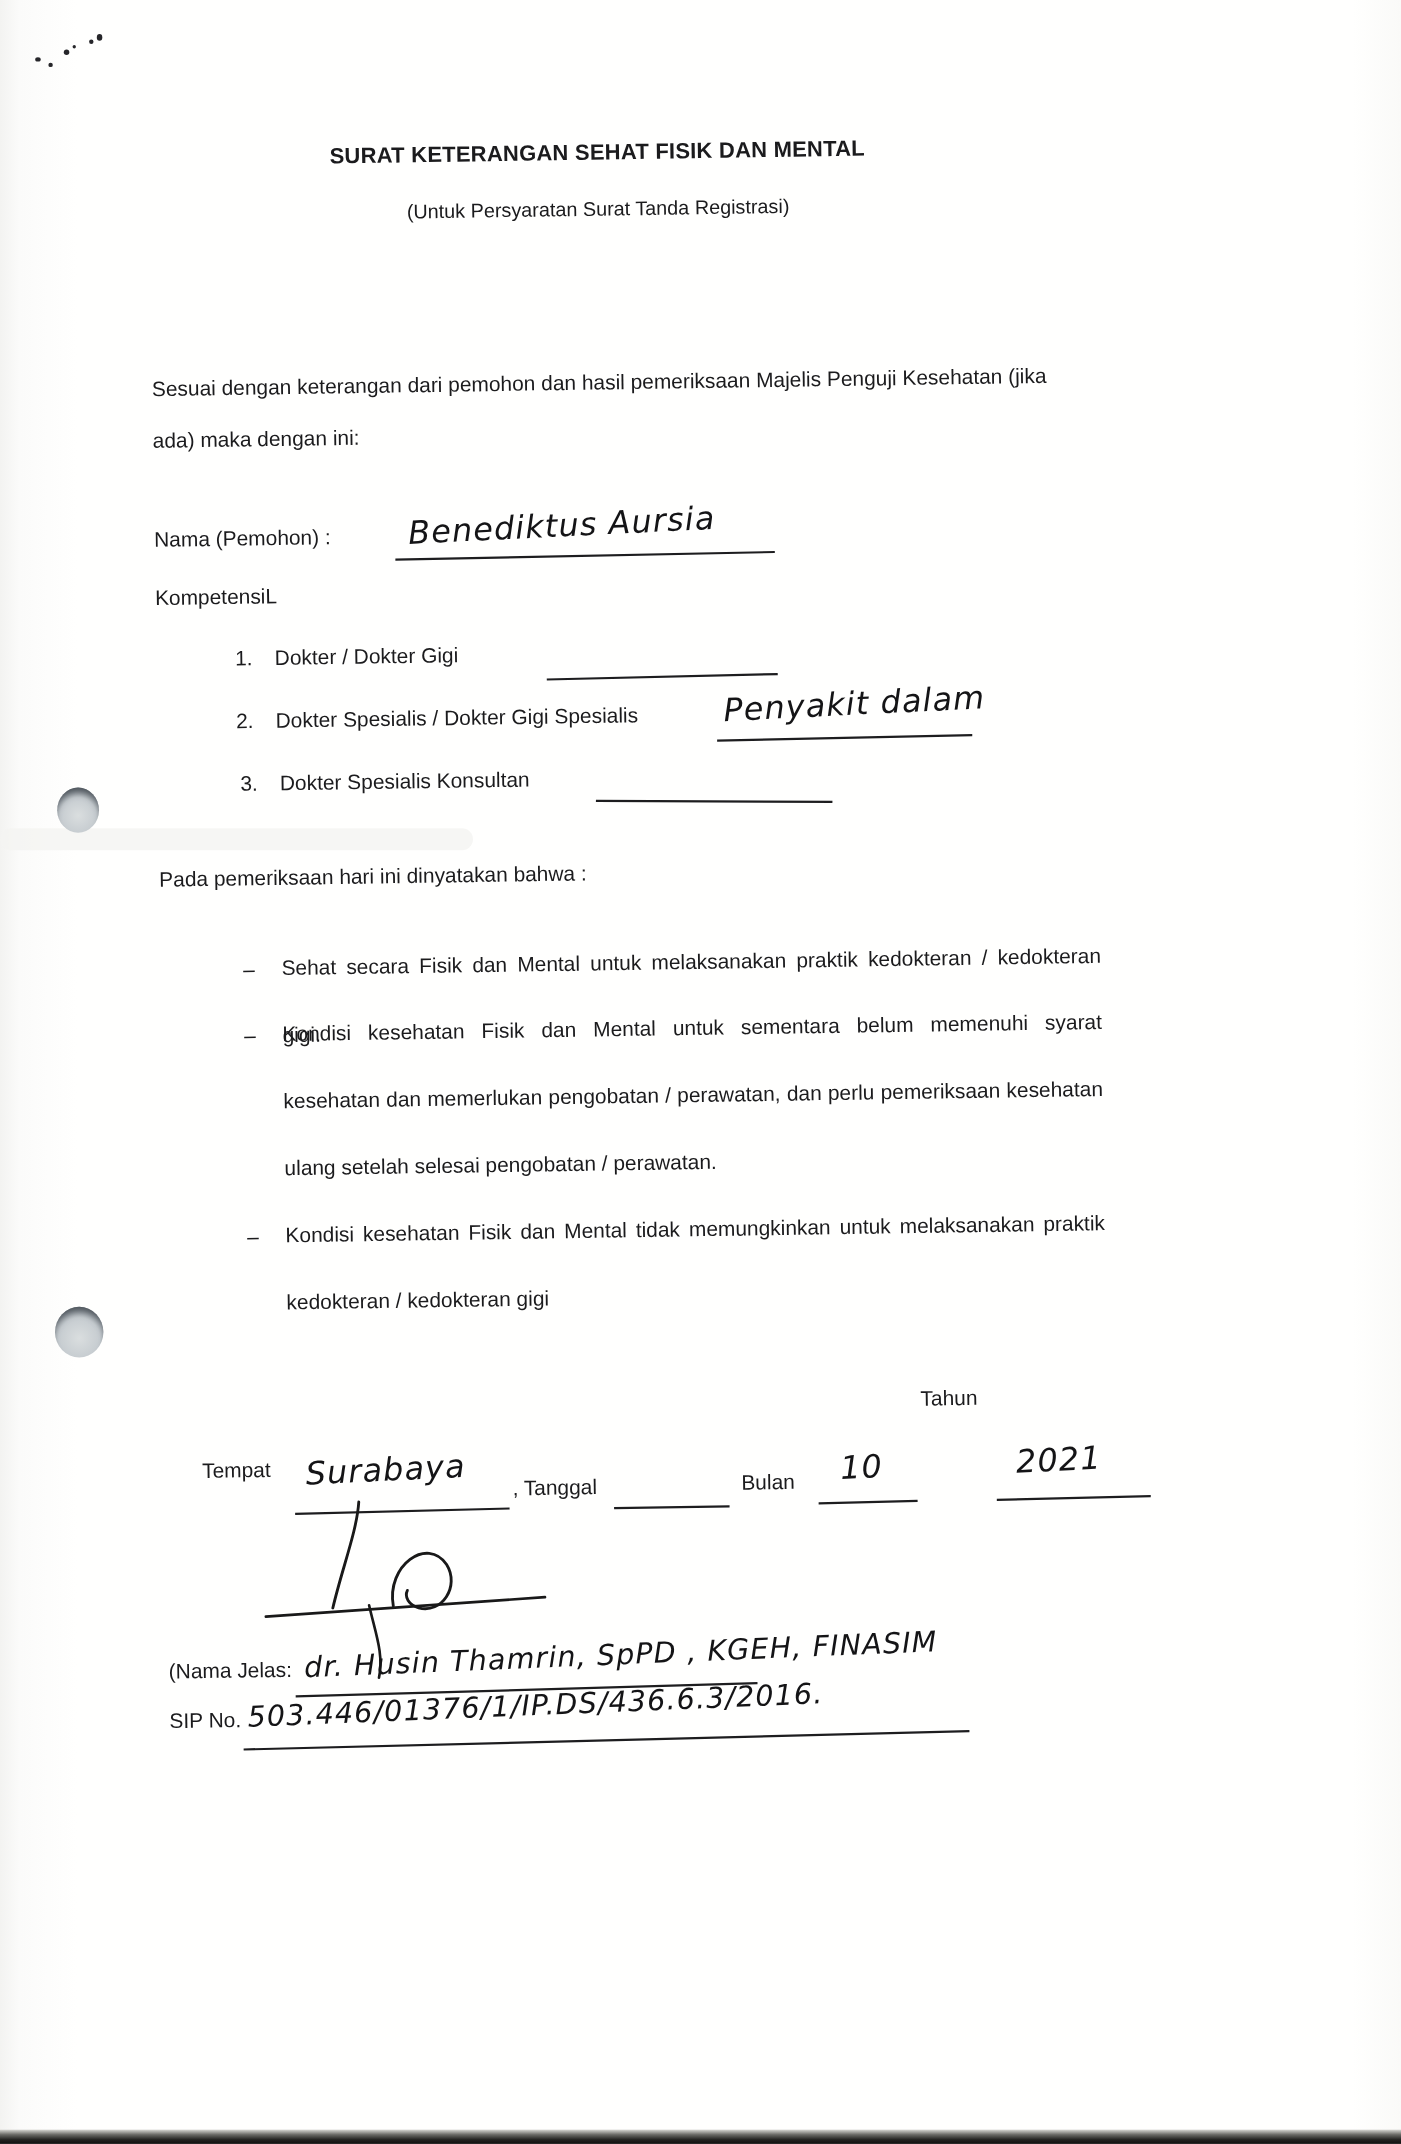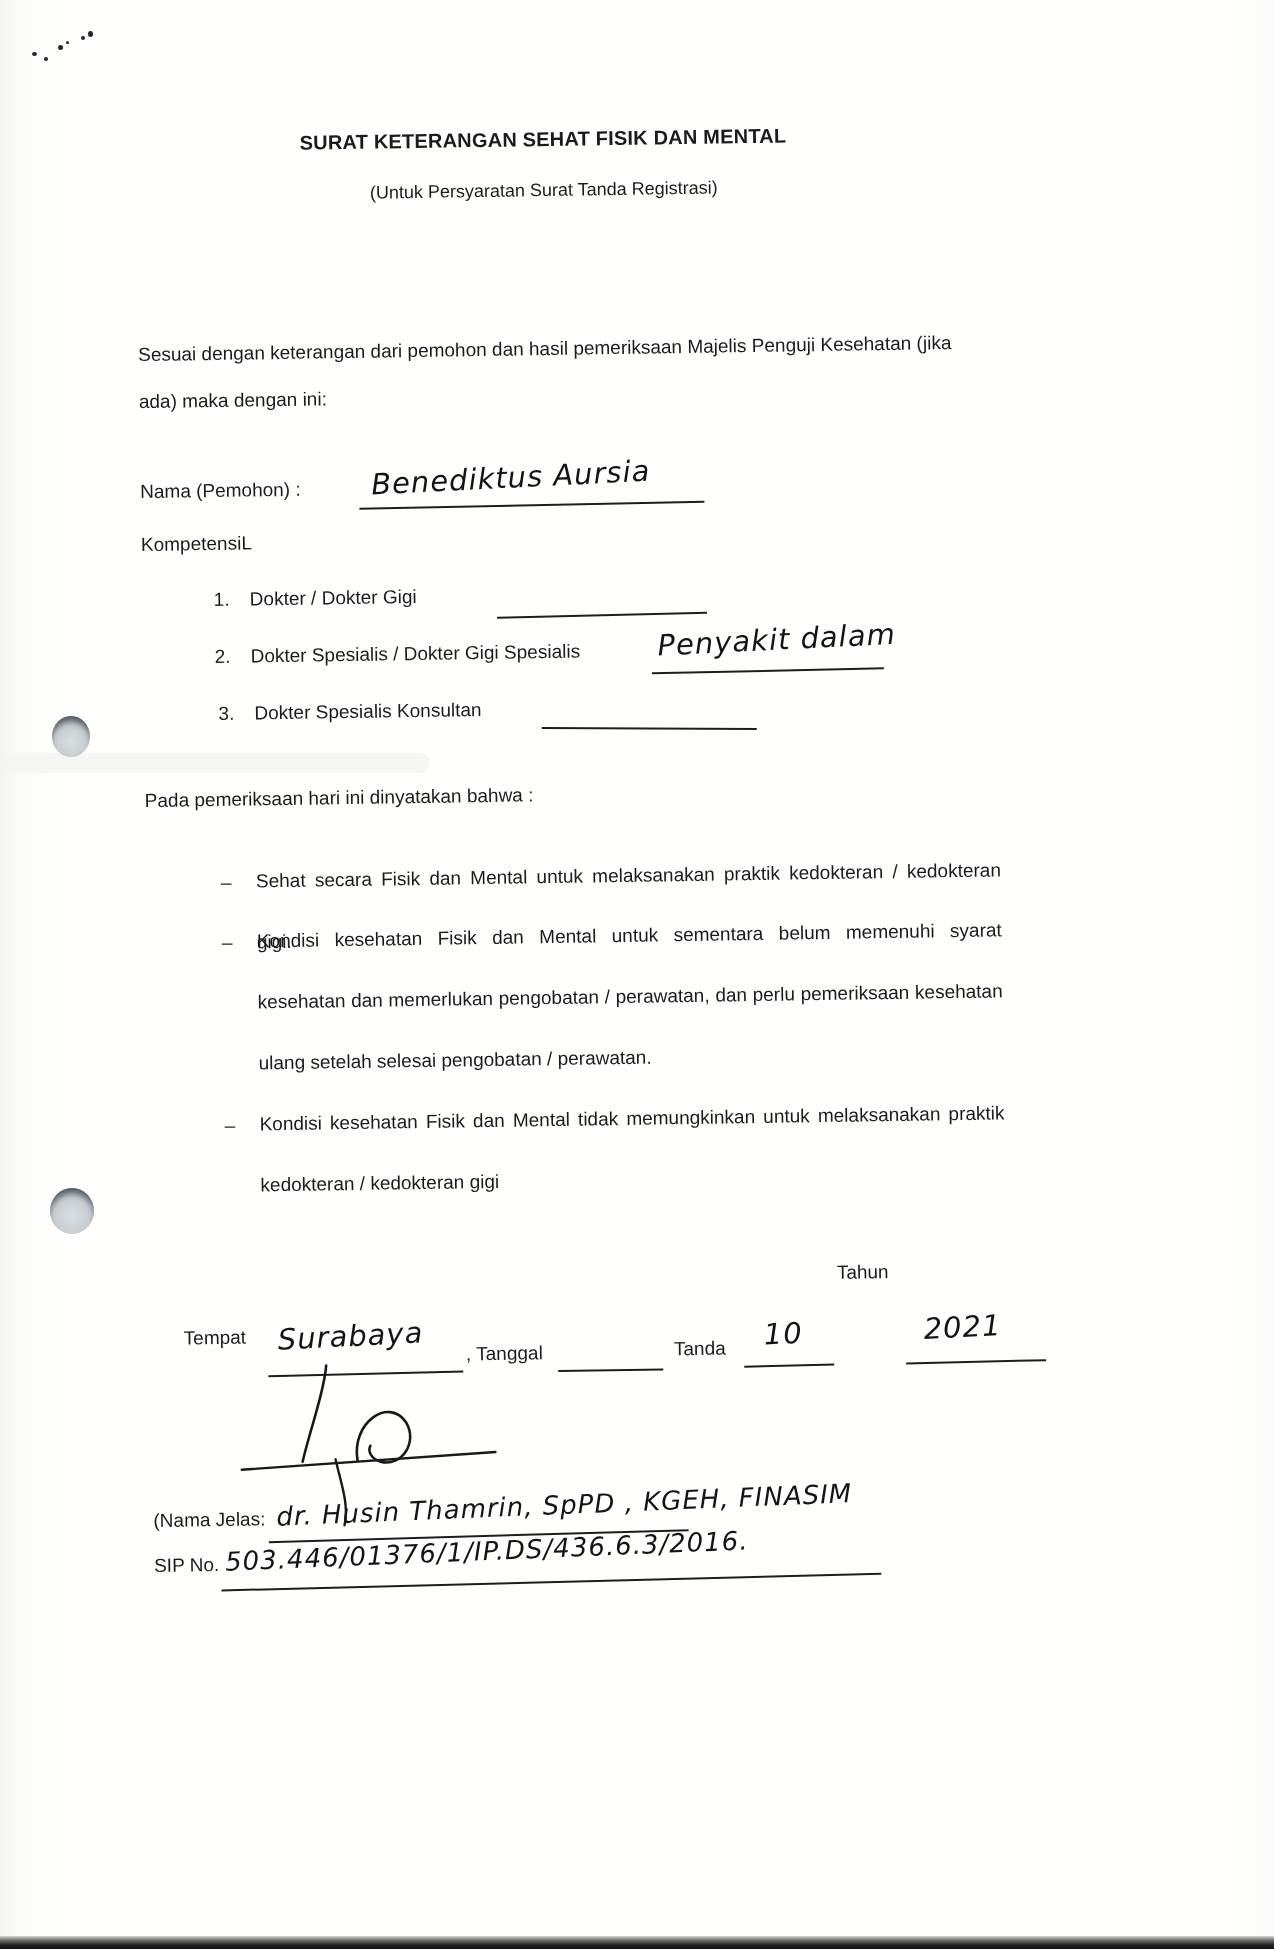--- a/index.html
+++ b/index.html
@@ -93,21 +93,21 @@
     <div class="abs stmt" style="left:257px;top:1091px;width:745px;">Kondisi kesehatan Fisik dan Mental tidak memungkinkan untuk melaksanakan praktik kedokteran / kedokteran gigi</div>
   </div>
 
   <span class="abs label19" style="left:178px;top:1324px;">Tempat</span>
   <span class="abs hw hw-big" style="left:272px;top:1318px;">Surabaya</span>
   <div class="abs rule" style="left:262px;top:1372px;width:195px;transform:rotate(-0.6deg);"></div>
 
   <span class="abs label19" style="left:460px;top:1344px;">, Tanggal</span>
   <div class="abs rule" style="left:552px;top:1372px;width:105px;"></div>
 
-  <span class="abs label19" style="left:668px;top:1342px;">Tanda</span>
+  <span class="abs label19" style="left:668px;top:1342px;">Bulan</span>
   <span class="abs hw hw-big" style="left:758px;top:1322px;">10</span>
   <div class="abs rule" style="left:738px;top:1370px;width:90px;transform:rotate(-0.5deg);"></div>
 
   <span class="abs label19" style="left:832px;top:1268px;">Tahun</span>
   <span class="abs hw hw-big" style="left:918px;top:1318px;">2021</span>
   <div class="abs rule" style="left:900px;top:1369px;width:140px;transform:rotate(-0.5deg);"></div>
 
   <div class="abs" style="left:232px;top:1362px;">
     <svg width="260" height="165" viewBox="0 0 260 165" fill="none">
       <path d="M88,2 C86,28 72,62 63,98" stroke="#191919" stroke-width="2.6" stroke-linecap="round"></path>

